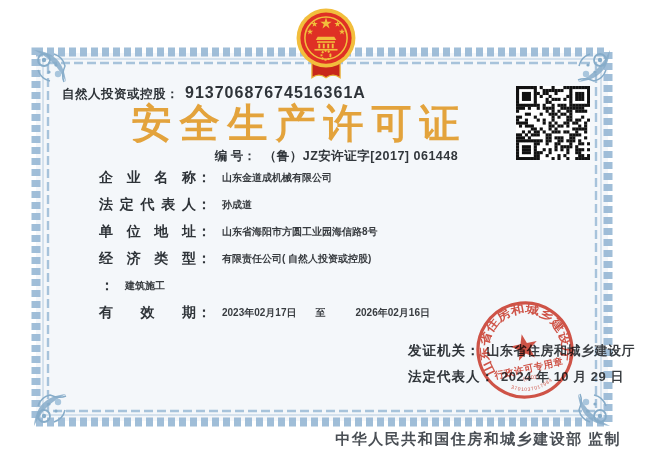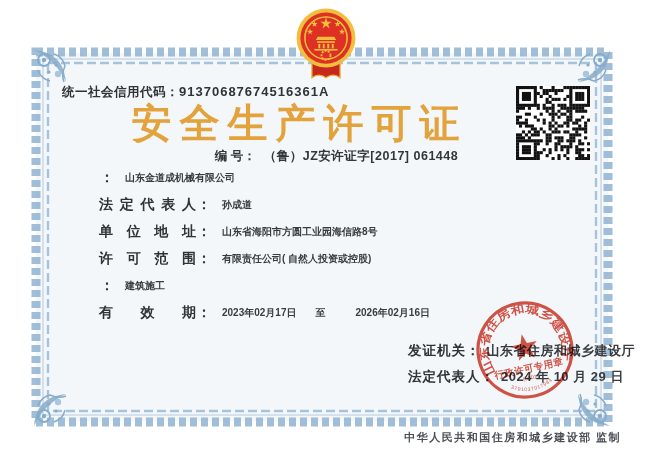--- a/index.html
+++ b/index.html
@@ -8,21 +8,21 @@
     background:#ffffff;
     font-family:"Liberation Sans","DejaVu Sans",sans-serif;
     color:#35383c;
   }
   .frame{position:absolute;left:0;top:0;z-index:1;}
   .emblem{position:absolute;left:294px;top:7px;width:64px;height:80px;z-index:3;}
   .credit{
     position:absolute;left:62px;top:84px;z-index:2;
     font-size:12.5px;font-weight:bold;color:#2e3338;letter-spacing:.5px;
   }
-  .credit .val{font-size:13px;letter-spacing:1px;}
+  .credit .val{margin-left:6px;font-size:16px;letter-spacing:1px;}
   .title{
     position:absolute;left:0;right:70px;top:96px;z-index:2;
     text-align:center;font-size:40px;font-weight:bold;color:#E3A33C;
     letter-spacing:8px;padding-left:24px;
   }
   .numline{
     position:absolute;left:0;right:0;top:148px;z-index:2;
     text-align:center;transform:translateX(14px);
     font-size:12.5px;font-weight:bold;color:#32373c;
   }
@@ -39,21 +39,21 @@
   .fvalue.to{margin-left:19px;margin-right:19px;}
   .issuer{position:absolute;left:408px;top:342px;z-index:2;}
   .irow{display:flex;align-items:flex-start;height:26px;white-space:nowrap;}
   .ilabel{font-size:13.5px;font-weight:bold;color:#2e3338;letter-spacing:1px;}
   .ivalue{margin-left:6px;font-size:13px;font-weight:bold;color:#383c40;letter-spacing:.5px;}
   .seal{position:absolute;left:468px;top:296px;width:114px;height:114px;z-index:4;
         opacity:.86;mix-blend-mode:multiply;}
   .footer{
     position:absolute;right:24px;top:430px;z-index:2;
     font-family:"Liberation Serif","DejaVu Serif",serif;
-    font-size:11px;color:#4a4f55;letter-spacing:1.5px;font-weight:bold;
+    font-size:15px;color:#4a4f55;letter-spacing:1.5px;font-weight:bold;
   }
 </style>
 </head>
 <body>
 
 <div class="stage">
 
   <svg class="frame" width="645" height="450" viewBox="0 0 645 450">
     <defs>
       <g id="orn">
@@ -93,21 +93,21 @@
       <rect x="38" y="57" width="3" height="7" fill="#F2BE3C"></rect>
       <rect x="45" y="57" width="3" height="7" fill="#F2BE3C"></rect>
       <rect x="52" y="57" width="3" height="7" fill="#F2BE3C"></rect>
       <rect x="59" y="57" width="3" height="7" fill="#F2BE3C"></rect>
       <rect x="32" y="65" width="36" height="2.6" fill="#F2BE3C"></rect>
       <circle cx="50" cy="75" r="7" fill="none" stroke="#F2BE3C" stroke-width="3" stroke-dasharray="3 2"></circle>
     </svg>
   </div>
 
   <div class="credit">
-    <span>统一社会信用代码：</span><span class="val">91370687674516361A</span>
+    <span>自然人投资或控股：</span><span class="val">91370687674516361A</span>
   </div>
 
   <div class="title">安全生产许可证</div>
 
   <div class="numline">
     <span>编 号：</span><span class="nval">（鲁）JZ安许证字[2017] 061448</span>
   </div>
 
   <div class="qr" id="qr"><svg xmlns="http://www.w3.org/2000/svg" width="74" height="74">
         <rect width="74" height="74" fill="#ffffff"></rect>
@@ -416,35 +416,36 @@
         <rect x="50.32" y="71.04" width="3.11" height="3.11" fill="#111"></rect>
         <rect x="59.20" y="71.04" width="3.11" height="3.11" fill="#111"></rect>
         <rect x="62.16" y="71.04" width="3.11" height="3.11" fill="#111"></rect>
         <rect x="65.12" y="71.04" width="3.11" height="3.11" fill="#111"></rect>
         <rect x="68.08" y="71.04" width="3.11" height="3.11" fill="#111"></rect>
         <rect x="71.04" y="71.04" width="3.11" height="3.11" fill="#111"></rect>
       </svg></div>
 
   <div class="fields">
     <div class="frow">
+      <span class="flabel">企业名称</span>
       <span class="fcolon">：</span>
       <span class="fvalue">山东金道成机械有限公司</span>
     </div>
     <div class="frow">
       <span class="flabel">法定代表人</span>
       <span class="fcolon">：</span>
       <span class="fvalue">孙成道</span>
     </div>
     <div class="frow">
       <span class="flabel">单位地址</span>
       <span class="fcolon">：</span>
       <span class="fvalue">山东省海阳市方圆工业园海信路8号</span>
     </div>
     <div class="frow">
-      <span class="flabel">许可范围</span>
+      <span class="flabel">经济类型</span>
       <span class="fcolon">：</span>
       <span class="fvalue">有限责任公司( 自然人投资或控股)</span>
     </div>
     <div class="frow">
       <span class="fcolon">：</span>
       <span class="fvalue">建筑施工</span>
     </div>
     <div class="frow">
       <span class="flabel">有效期</span>
       <span class="fcolon">：</span>

